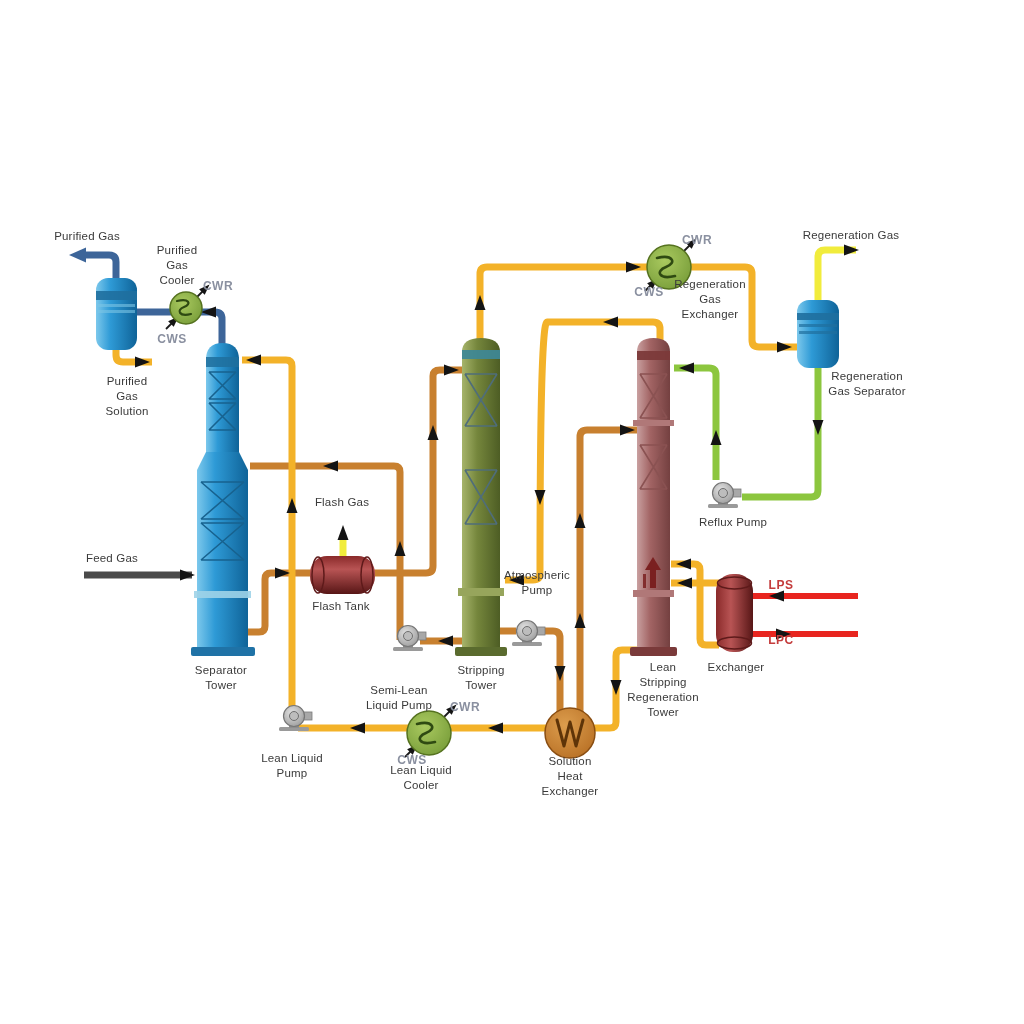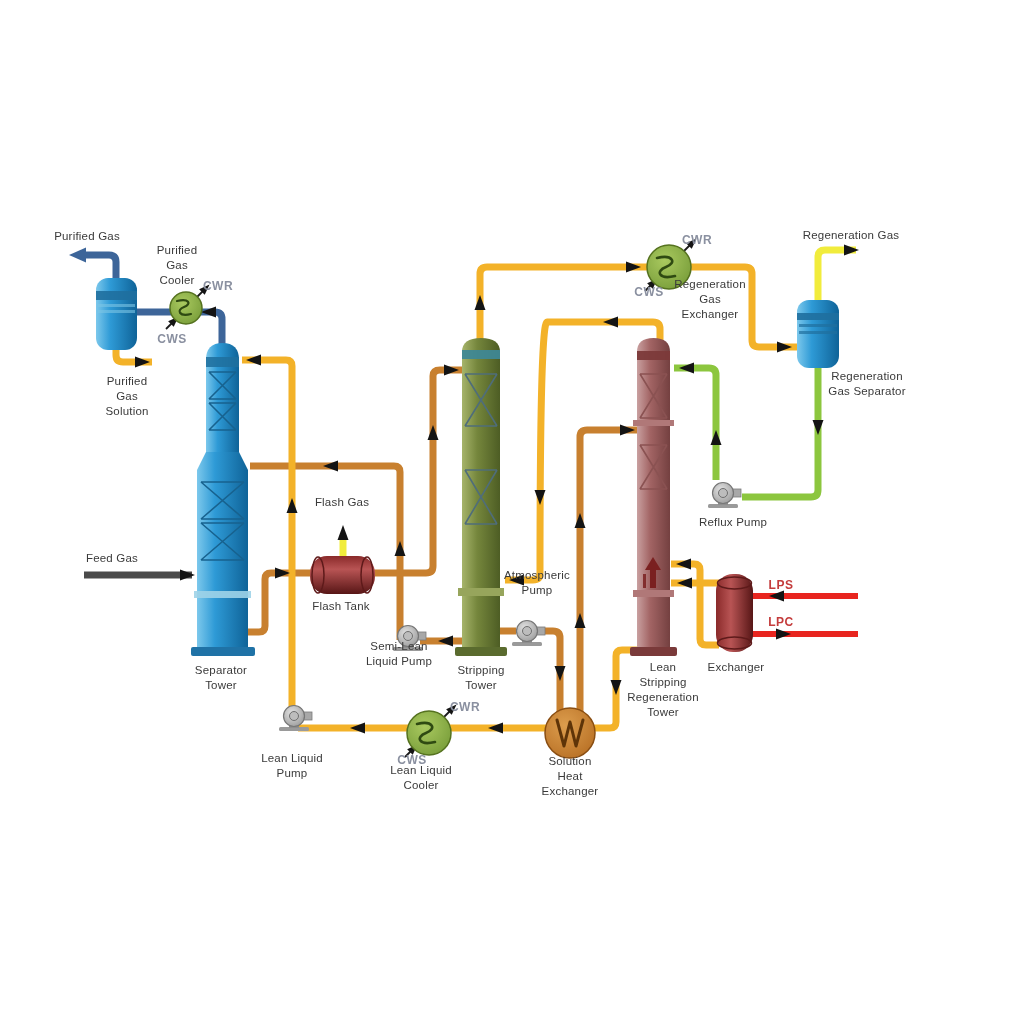--- a/index.html
+++ b/index.html
@@ -328,21 +328,21 @@
 <div class="lbl" style="left:221px;top:663px">
       <div>Separator</div>
       <div>Tower</div>
     </div>
 <div class="lbl" style="left:342px;top:495px">
       <div>Flash Gas</div>
     </div>
 <div class="lbl" style="left:341px;top:599px">
       <div>Flash Tank</div>
     </div>
-<div class="lbl" style="left:399px;top:639px">
+<div class="lbl" style="left:399px;top:683px">
       <div>Semi-Lean</div>
       <div>Liquid Pump</div>
     </div>
 <div class="lbl" style="left:481px;top:663px">
       <div>Stripping</div>
       <div>Tower</div>
     </div>
 <div class="lbl" style="left:537px;top:568px">
       <div>Atmospheric</div>
       <div>Pump</div>
@@ -382,14 +382,14 @@
 <div class="cwlbl" style="left:697px;top:233px">CWR</div>
 <div class="cwlbl" style="left:649px;top:285px">CWS</div>
 <div class="lbl" style="left:851px;top:228px">
       <div>Regeneration Gas</div>
     </div>
 <div class="lbl" style="left:867px;top:369px">
       <div>Regeneration</div>
       <div>Gas Separator</div>
     </div>
 <div class="steamlbl" style="left:781px;top:578px">LPS</div>
-<div class="steamlbl" style="left:781px;top:615px">LPC</div>
+<div class="steamlbl" style="left:781px;top:633px">LPC</div>
 </div>
 
 </body></html>

